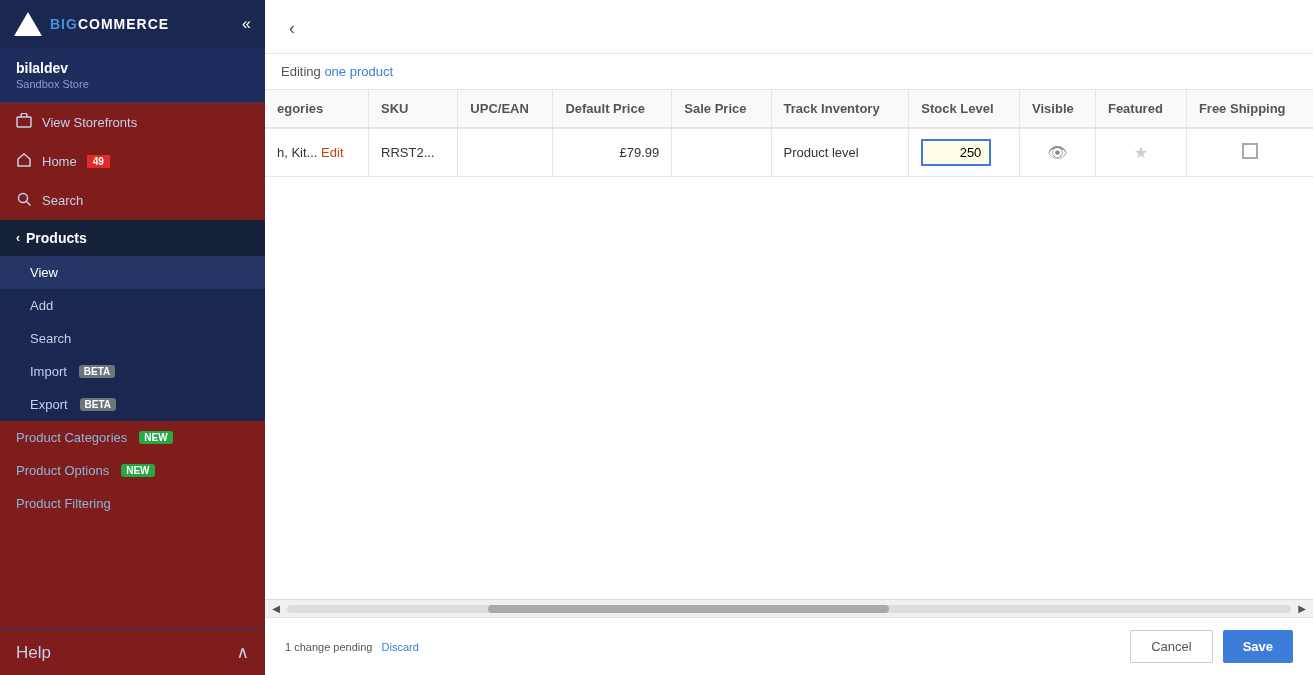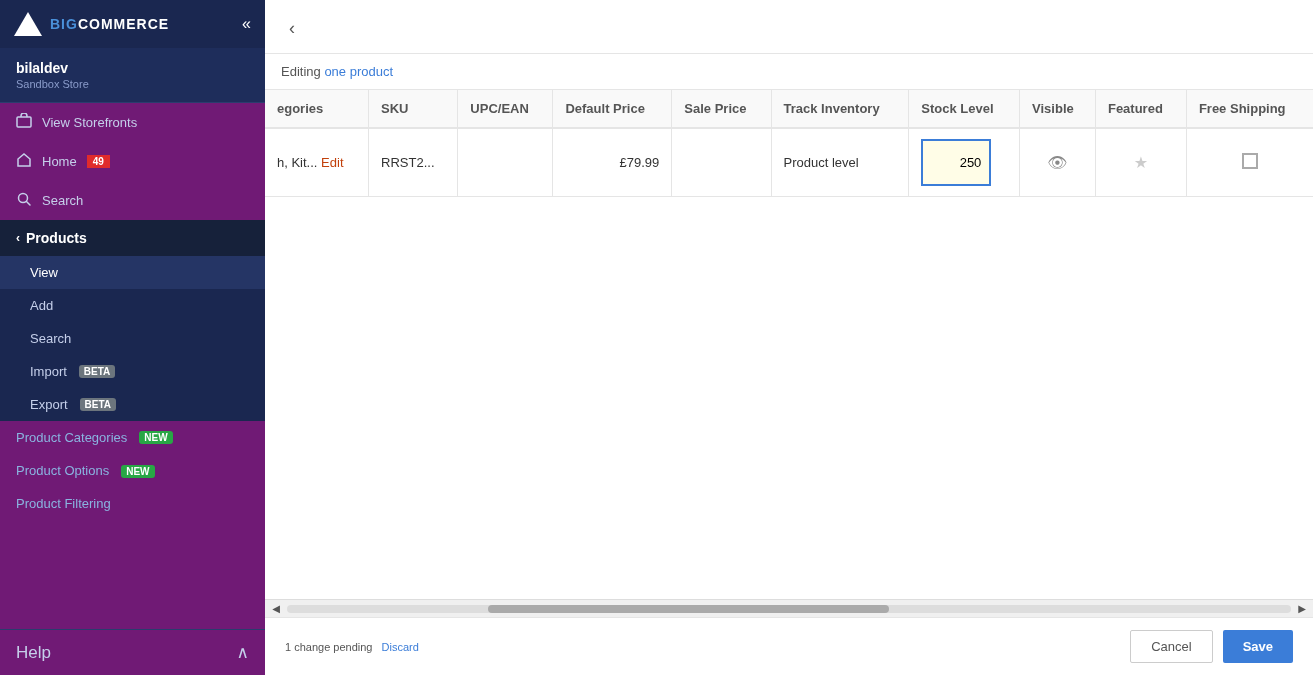--- a/index.html
+++ b/index.html
@@ -2,21 +2,21 @@
 <html><head>
   <meta charset="utf-8">
   <style>
     * { box-sizing: border-box; margin: 0; padding: 0; }
     body { font-family: -apple-system, BlinkMacSystemFont, 'Segoe UI', Arial, sans-serif; font-size: 13px; background: #f5f5f5; display: flex; height: 675px; overflow: hidden; }
 
     
     #sidebar {
       width: 265px;
       min-width: 265px;
-      background: #701a75;
+      background: #7f1d1d;
       color: #fff;
       display: flex;
       flex-direction: column;
       height: 675px;
       overflow-y: auto;
       overflow-x: hidden;
     }
     #sidebar-header {
       background: #1a2750;
       padding: 12px 14px;
@@ -223,21 +223,21 @@
       color: #333;
       border-right: 1px solid #e5e5e5;
       white-space: nowrap;
     }
     tbody td:last-child { border-right: none; }
 
     .edit-link { color: #c2410c; cursor: pointer; text-decoration: none; }
 
     .stock-input {
       width: 70px;
-      padding: 14px 8px;
+      padding: 4px 8px;
       border: 2px solid #3b7dd8;
       background: #fffde7;
       font-size: 13px;
       text-align: right;
     }
 
     .icon-eye { color: #888; font-size: 16px; cursor: pointer; }
     .icon-star { color: #ccc; font-size: 16px; cursor: pointer; }
     .icon-checkbox {
       width: 16px;
@@ -387,21 +387,21 @@
     <div class="sidebar-sub-item">
       <span>Export</span>
       <span class="badge-beta">BETA</span>
     </div>
   </div>
 
   <div class="sidebar-sub-item" style="padding-left:16px;">
     <span style="color:#8ab4e0;">Product Categories</span>
     <span class="badge-new">NEW</span>
   </div>
-  <div class="sidebar-sub-item" style="padding-left:16px;align-items:flex-end;">
+  <div class="sidebar-sub-item" style="padding-left:16px;">
     <span style="color:#8ab4e0;">Product Options</span>
     <span class="badge-new">NEW</span>
   </div>
   <div class="sidebar-sub-item" style="padding-left:16px;">
     <span style="color:#8ab4e0;">Product Filtering</span>
   </div>
 
   <div class="sidebar-bottom">
     <div class="sidebar-help">
       <span>Help</span>

